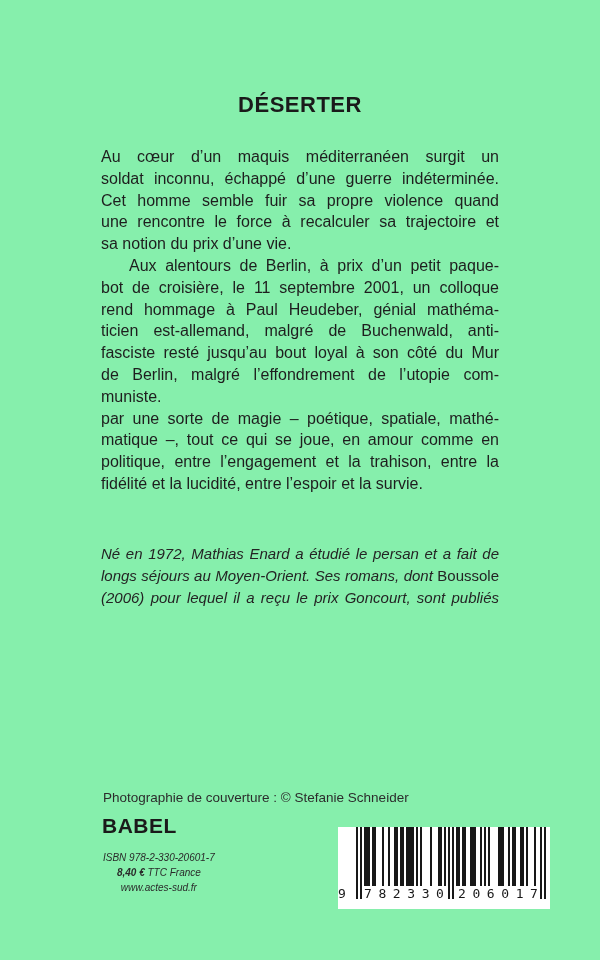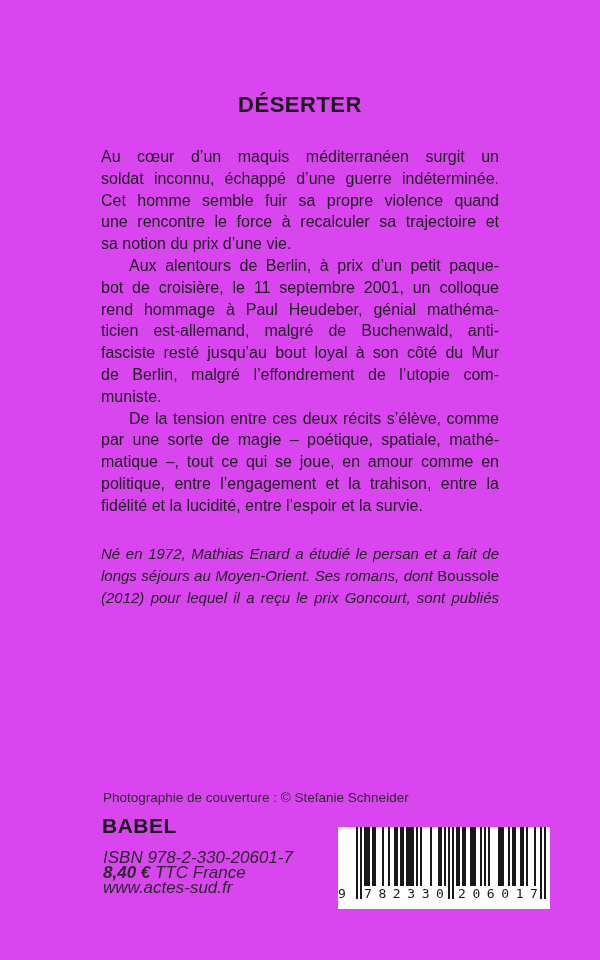--- a/index.html
+++ b/index.html
@@ -1,20 +1,20 @@
 <!DOCTYPE html>
 <html><head>
 <meta charset="utf-8">
 <style>
   html,body{margin:0;padding:0;background:#e8e8e8;}
   .cover{
     position:relative;
     width:600px;height:960px;
     margin:0 auto;
-    background:#d946ef;
+    background:#86efac;
     font-family:"Liberation Sans", sans-serif;
     color:#1e1e1e;
     overflow:hidden;
   }
   .title{
     position:absolute;top:92px;left:0;width:600px;
     text-align:center;
     font-size:22px;font-weight:bold;letter-spacing:0.5px;
     margin:0;color:#1a1a1a;
   }
@@ -36,21 +36,21 @@
   .credit{
     position:absolute;left:103px;top:790px;
     font-size:13.5px;color:#2c2c2c;
   }
   .imprint{
     position:absolute;left:102px;top:814px;
     font-size:21px;font-weight:bold;letter-spacing:0.5px;color:#1a1a1a;
   }
   .pubinfo{
     position:absolute;left:103px;top:851px;
-    font-style:italic;font-size:17px;line-height:14.9px;color:#2a2a2a;
+    font-style:italic;font-size:10px;line-height:14.9px;color:#2a2a2a;text-align:center;
   }
   .pubinfo .bold{font-weight:bold;}
   .barcode{
     position:absolute;left:338px;top:827px;width:212px;height:82px;
     background:#ffffff;
   }
   .barcode .bars{position:absolute;left:18px;top:0;width:190px;height:76px;}
   .barcode .bar{position:absolute;top:0;width:2px;background:#181818;}
   .barcode .digit-first{
     position:absolute;left:0;top:59px;width:14px;
@@ -79,31 +79,30 @@
       <div class="line">Cet homme semble fuir sa propre violence quand</div>
       <div class="line">une rencontre le force à recalculer sa trajectoire et</div>
       <div class="line last">sa notion du prix d’une vie.</div>
       <div class="line indent">Aux alentours de Berlin, à prix d’un petit paque-</div>
       <div class="line">bot de croisière, le 11 septembre 2001, un colloque</div>
       <div class="line">rend hommage à Paul Heudeber, génial mathéma-</div>
       <div class="line">ticien est-allemand, malgré de Buchenwald, anti-</div>
       <div class="line">fasciste resté jusqu’au bout loyal à son côté du Mur</div>
       <div class="line">de Berlin, malgré l’effondrement de l’utopie com-</div>
       <div class="line last">muniste.</div>
-      <div class="line indent">De la tension entre ces deux récits s’élève, comme</div>
       <div class="line">par une sorte de magie – poétique, spatiale, mathé-</div>
       <div class="line">matique –, tout ce qui se joue, en amour comme en</div>
       <div class="line">politique, entre l’engagement et la trahison, entre la</div>
       <div class="line last">fidélité et la lucidité, entre l’espoir et la survie.</div>
     </div>
 
   <div class="textblock" id="bio">
       <div class="line">Né en 1972, Mathias Enard a étudié le persan et a fait de</div>
       <div class="line">longs séjours au Moyen-Orient. Ses romans, dont <span class="upright">Boussole</span></div>
-      <div class="line">(2012) pour lequel il a reçu le prix Goncourt, sont publiés</div>
+      <div class="line">(2006) pour lequel il a reçu le prix Goncourt, sont publiés</div>
     </div>
 
   <div class="credit">Photographie de couverture : © Stefanie Schneider</div>
 
   <div class="imprint">BABEL</div>
 
   <div class="pubinfo">
     <div>ISBN 978-2-330-20601-7</div>
     <div><span class="bold">8,40 €</span><span> TTC France</span></div>
     <div>www.actes-sud.fr</div>

